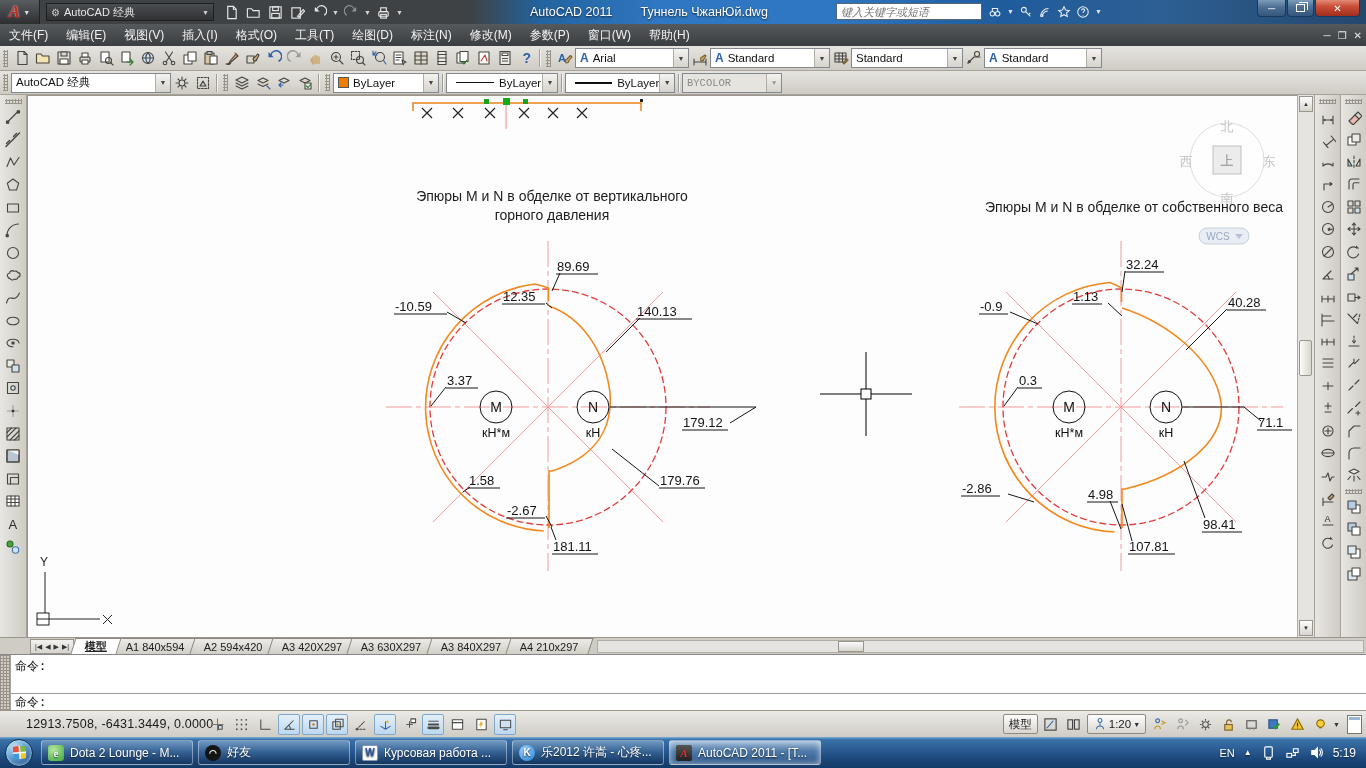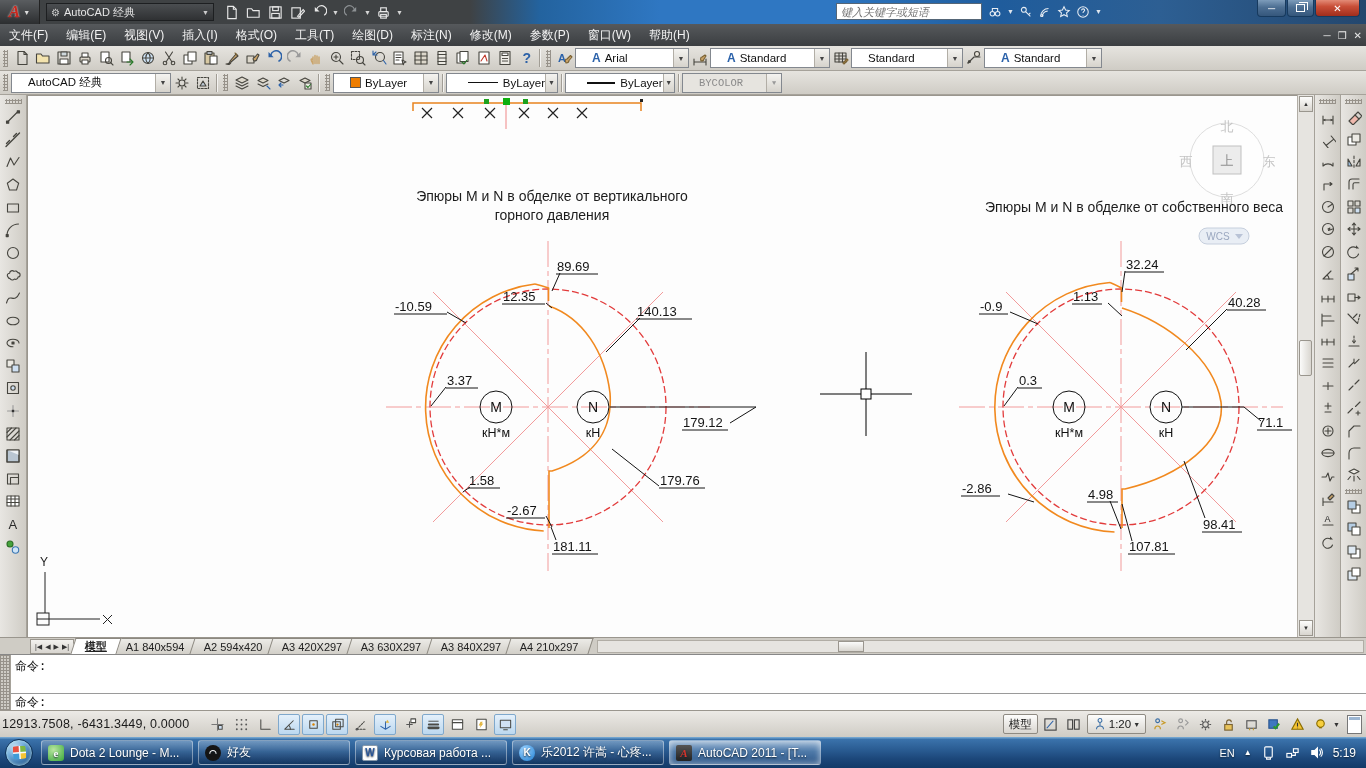--- a/index.html
+++ b/index.html
@@ -34,21 +34,21 @@
 .menubar{height:22px;display:flex;align-items:center;background:linear-gradient(180deg,#56595c,#3b3e41);color:#f2f2f2;font-size:12px;position:relative}
 .menu-item{padding:0 9px;line-height:22px;white-space:nowrap}
 .doc-controls{position:absolute;right:4px;top:0;height:22px;display:flex;align-items:center;gap:7px;color:#e8e8e8;font-size:10px}
 
 .tb{display:flex;align-items:center;background:linear-gradient(180deg,#e6e4df,#cfccc5);border-bottom:1px solid #a6a29a}
 .tb1{height:25px}.tb2{height:24px}
 .grip{width:5px;height:17px;margin:0 3px;background-image:radial-gradient(#97928a 1px,transparent 1.1px);background-size:3px 3px}
 .sep{width:1px;height:18px;background:#a19d95;box-shadow:1px 0 0 #f4f3f1;margin:0 3px}
 .tbtn{width:21px;height:21px;display:flex;align-items:center;justify-content:center}
 .tbtn svg,.ig{width:16px;height:16px;stroke:#46453f;fill:none;stroke-width:1.1;stroke-linecap:round;stroke-linejoin:round}
-.combo{height:20px;background:#fff;border:1px solid #83888f;display:flex;align-items:center;font-size:11.5px;color:#101010;padding-left:16px;white-space:nowrap}
+.combo{height:20px;background:#fff;border:1px solid #83888f;display:flex;align-items:center;font-size:11.5px;color:#101010;padding-left:4px;white-space:nowrap}
 .combo .arrow{margin-left:auto;width:15px;align-self:stretch;background:linear-gradient(180deg,#f4f3f0,#d6d3cc);border-left:1px solid #b2aea6;display:flex;align-items:center;justify-content:center;font-size:7px;color:#444}
 .combo.disabled{background:#e6e4df;color:#8b8b8b}
 .a-ico{color:#2b62aa;font-weight:bold;font-size:12px;margin-right:4px}
 .a-ico::before{content:"A"}
 .swatch{width:11px;height:11px;background:#ee7d00;border:1px solid #555;margin-right:4px}
 .line-sample{width:38px;border-top:1.2px solid #111;margin:0 5px}
 .line-sample.thick{border-top-width:2.6px}
 .layer-mini{display:flex;align-items:center;gap:2px;margin-right:4px}
 .layer-mini svg{width:12px;height:12px;stroke-width:1.1;fill:none}
 
@@ -76,21 +76,21 @@
 .hscroll-track{flex:1;height:13px;margin:0 2px 1px 6px;background:#e6e4e0;border:1px solid #b1ada5;position:relative}
 .hthumb{position:absolute;left:240px;top:0;width:26px;height:11px;background:linear-gradient(180deg,#fbfbfa,#d9d6d0);border:1px solid #9a968e}
 
 .cmd{height:56px;display:flex;background:#fff;border-top:1px solid #888;font-family:"DejaVu Sans Mono","Liberation Mono",monospace;font-size:12px;color:#111}
 .cmd-grip{width:11px;background:#cfccc5;border-right:1px solid #a6a29a;background-image:radial-gradient(#97928a 1px,transparent 1.1px);background-size:3px 3px;background-position:2px 2px}
 .cmd-body{flex:1;display:flex;flex-direction:column}
 .cmd-hist{flex:1;padding:3px 4px 0 4px;line-height:16px}
 .cmd-prompt{height:17px;border-top:1px solid #9a9a9a;padding:1px 4px;line-height:15px}
 
 .statusbar{height:27px;display:flex;align-items:center;background:linear-gradient(180deg,#eceae6,#cfccc5);border-top:1px solid #9a968e;font-size:12px;color:#1a1a1a}
-.coords{width:205px;padding-left:2px;font-size:12.5px;letter-spacing:.2px;white-space:nowrap}
+.coords{width:205px;padding-left:26px;font-size:12.5px;letter-spacing:.2px;white-space:nowrap}
 .sbtn{width:22px;height:21px;display:flex;align-items:center;justify-content:center;border:1px solid transparent;border-radius:2px;margin:0 1px}
 .sbtn svg{width:15px;height:15px;stroke:#4a4a46;fill:none;stroke-width:1.1}
 .sbtn.on{background:linear-gradient(180deg,#e4f0fb,#bcd8ef);border:1px solid #7fa8cc}
 .sb-right{margin-left:auto;display:flex;align-items:center;gap:3px;padding-right:4px}
 .sb-btn{height:20px;display:flex;align-items:center;justify-content:center;padding:0 5px;border:1px solid #8e8a82;border-radius:2px;background:linear-gradient(180deg,#fdfdfc,#d9d6d0);font-size:11.5px;gap:2px}
 .sb-btn svg{width:14px;height:14px;stroke:#3a6ea5;fill:none;stroke-width:1.2}
 .sb-btn .dd{font-size:7px;color:#333}
 .sb-flat{width:20px;height:20px;display:flex;align-items:center;justify-content:center}
 .sb-flat svg{width:15px;height:15px;fill:none;stroke-width:1.2}
 .cleanscreen{width:15px;height:19px;border:1px solid #777;background:#fff;position:relative;margin-left:4px}
@@ -178,20 +178,24 @@
       </div>
     <span class="dd">▼</span>
     <div class="qbtn">
         <svg viewBox="0 0 16 16">
           <rect x="3" y="7" width="10" height="5" rx="1"></rect>
           <rect x="5" y="3" width="6" height="4"></rect>
           <rect x="5" y="10" width="6" height="4"></rect>
         </svg>
       </div>
     <span class="dd">▼</span>
+  </div>
+  <div class="title-text">
+    <span>AutoCAD 2011</span>
+    <span>Туннель ЧжанЮй.dwg</span>
   </div>
   <div class="search-wrap">
     <input class="search-input" placeholder="键入关键字或短语" style="">
     <div class="mini-ic">
       <svg viewBox="0 0 16 16">
           <circle cx="5" cy="10" r="2.6"></circle>
           <circle cx="11" cy="10" r="2.6"></circle>
           <path d="M5 7.5V4h6v3.5"></path>
         </svg>
       <span class="dd">▼</span>

